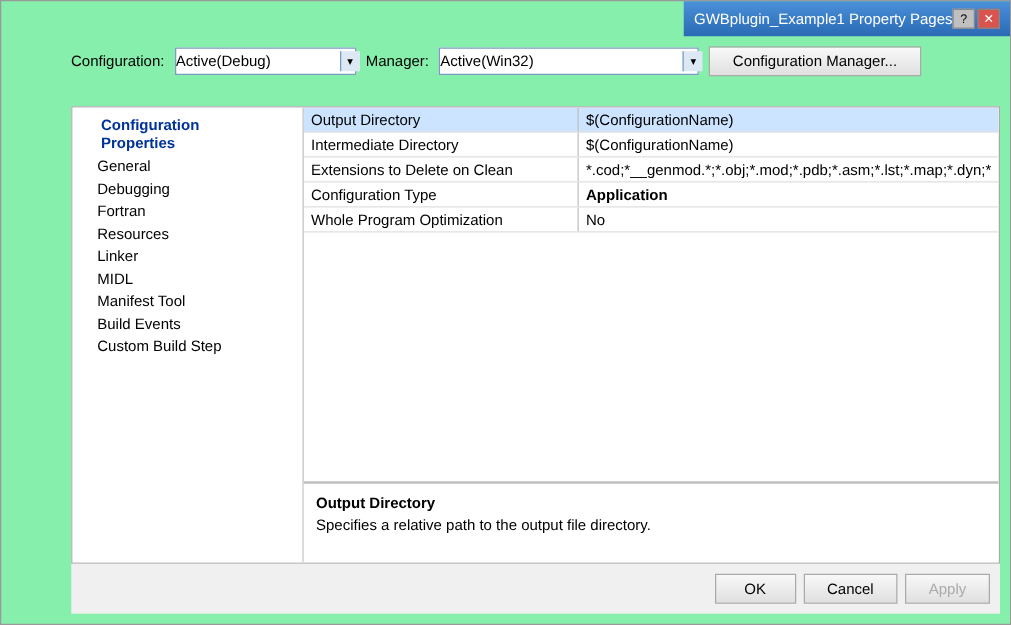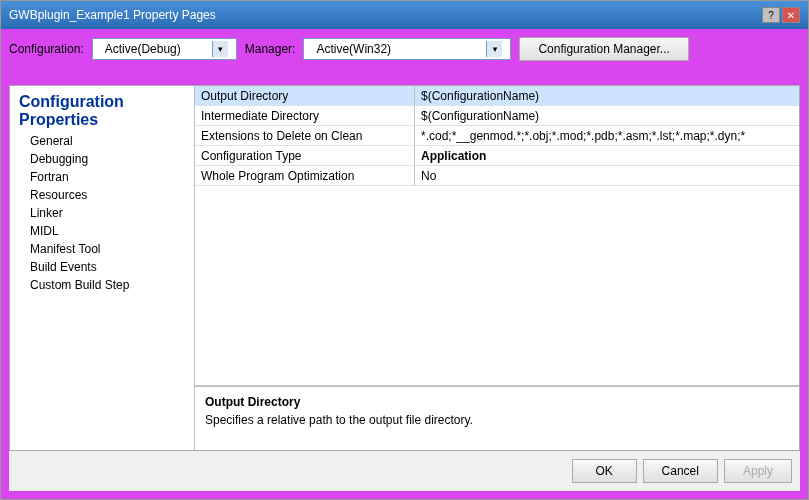--- a/index.html
+++ b/index.html
@@ -4,25 +4,26 @@
   <style>
     * { box-sizing: border-box; margin: 0; padding: 0; }
     body {
       font-family: 'Segoe UI', Tahoma, Arial, sans-serif;
       font-size: 12px;
       background: #f0f0f0;
     }
     .window {
       width: 809px;
       height: 500px;
-      background: #d946ef;
+      background: #86efac;
       border: 1px solid #999;
       display: flex;
       flex-direction: column;
       box-shadow: 2px 2px 8px rgba(0,0,0,0.3);
+      align-items: flex-end;
     }
     .title-bar {
       background: linear-gradient(to bottom, #4a90d9, #2a6ab5);
       color: white;
       padding: 5px 8px;
       display: flex;
       align-items: center;
       justify-content: space-between;
       height: 28px;
     }
@@ -63,21 +64,21 @@
       margin-bottom: 24px;
     }
     .toolbar-label {
       color: #000;
       font-size: 12px;
     }
     .dropdown {
       height: 22px;
       border: 1px solid #7a9cc4;
       background: white;
-      padding: 2px 12px;
+      padding: 2px 0;
       font-size: 12px;
       display: flex;
       align-items: center;
       justify-content: space-between;
       cursor: pointer;
       position: relative;
     }
     .dropdown-config {
       width: 145px;
     }
@@ -111,23 +112,23 @@
       overflow: hidden;
     }
     .sidebar {
       width: 185px;
       background: white;
       border-right: 1px solid #c0c0c0;
       padding: 4px 0;
       overflow-y: auto;
     }
     .sidebar-section {
-      padding: 3px 9px;
+      padding: 3px 23px;
       font-weight: bold;
-      font-size: 16px;
+      font-size: 12px;
       color: #003399;
     }
     .sidebar-item {
       padding: 2px 8px 2px 20px;
       font-size: 12px;
       color: #000;
       cursor: pointer;
     }
     .right-pane {
       flex: 1;

